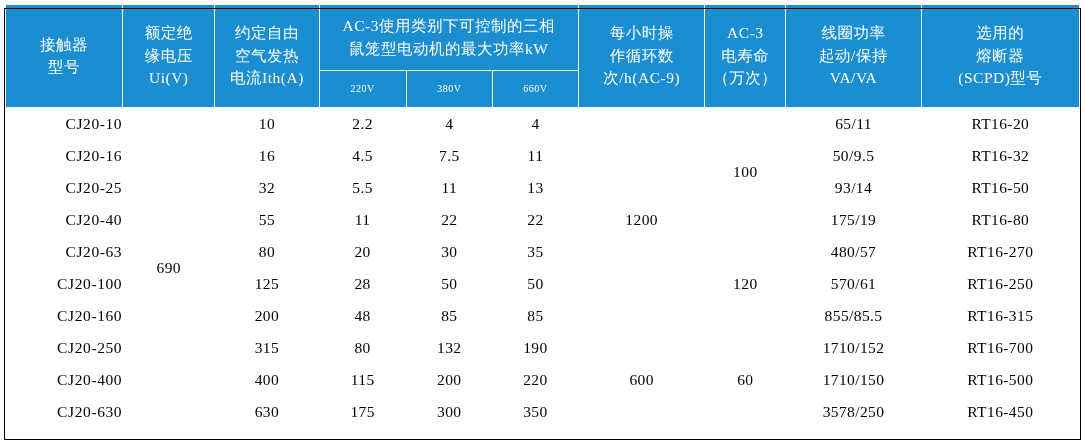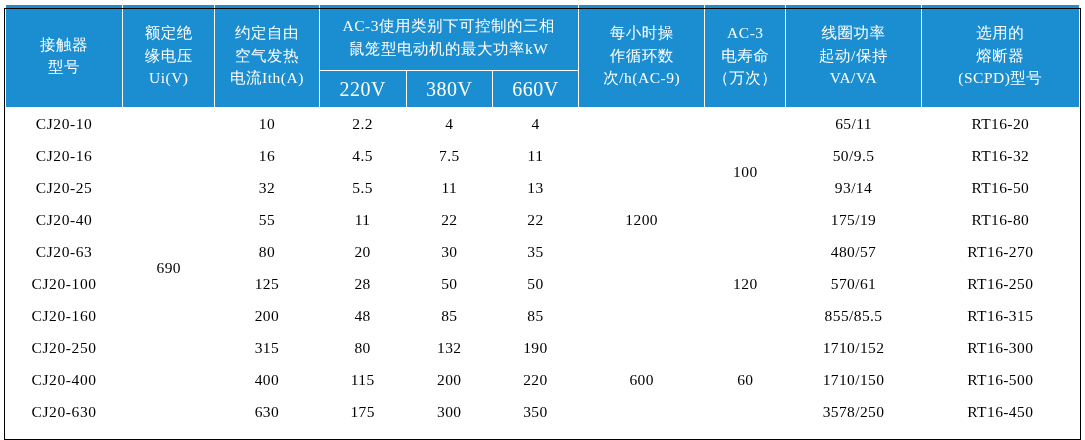--- a/index.html
+++ b/index.html
@@ -36,32 +36,32 @@
   
   thead th {
     background: #1b8ed2;
     color: #ffffff;
     font-family: "Liberation Serif", "DejaVu Serif", serif;
     font-size: 15.5px;
     line-height: 1.45;
     letter-spacing: 0.5px;
   }
   thead th.sub {
-    font-size: 20px;
+    font-size: 10px;
   }
   tbody td {
     border: 1px solid #000000;
     background: #ffffff;
     color: #000000;
     height: 31px;
     font-size: 15.5px;
     letter-spacing: 0.4px;
   }
   tbody td.model {
-    text-align: center;
+    text-align: right;
     letter-spacing: 0.6px;
   }
   .outer-frame {
     position: absolute;
     left: 4px;
     top: 4px;
     width: 1077px;
     height: 432px;
     border: 1px solid #000000;
     box-sizing: border-box;
@@ -216,21 +216,21 @@
       </tr>
       <tr>
         <td class="model">CJ20-250</td>
         <td>315</td>
         <td>80</td>
         <td>132</td>
         <td>190</td>
         <td rowspan="3">600</td>
         <td rowspan="3">60</td>
         <td>1710/152</td>
-        <td>RT16-300</td>
+        <td>RT16-700</td>
       </tr>
       <tr>
         <td class="model">CJ20-400</td>
         <td>400</td>
         <td>115</td>
         <td>200</td>
         <td>220</td>
         <td>1710/150</td>
         <td>RT16-500</td>
       </tr>

